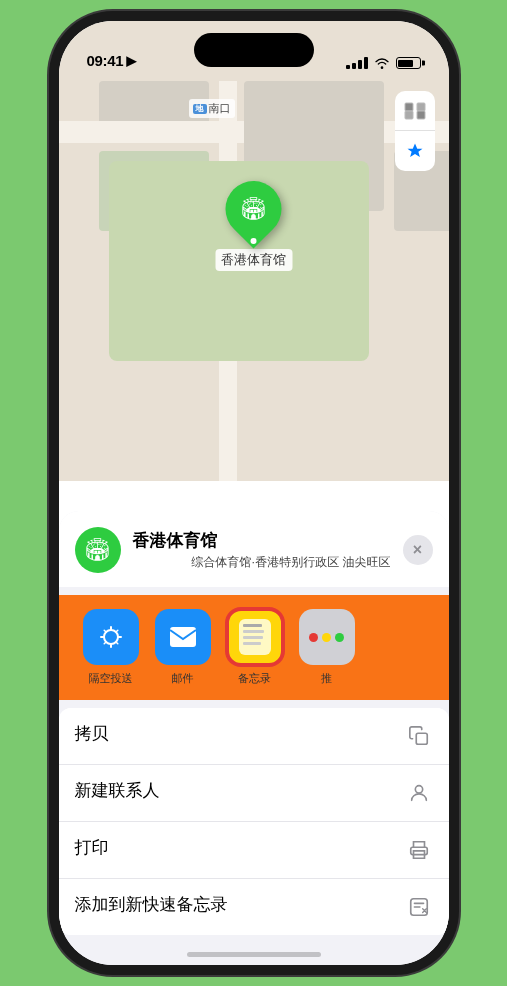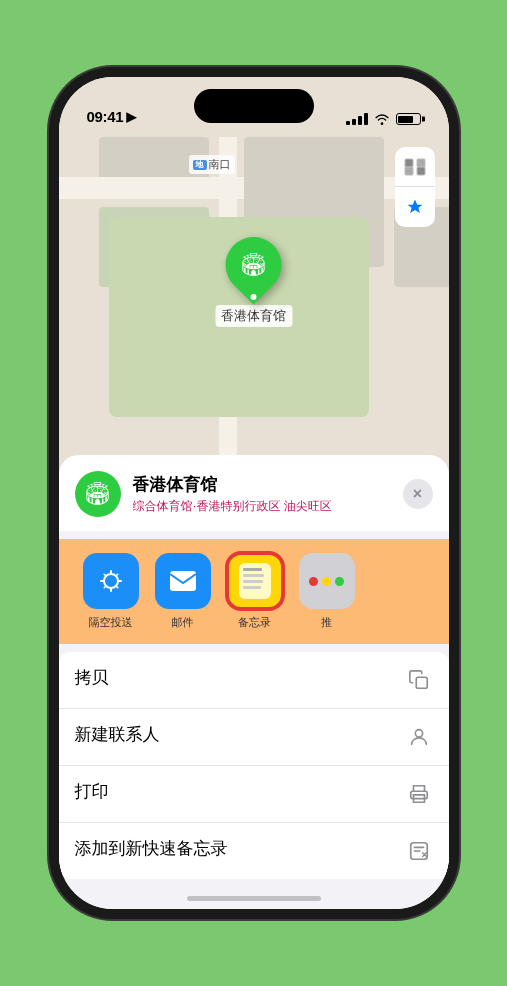--- a/index.html
+++ b/index.html
@@ -8,21 +8,21 @@
       height: 986px;
       background: #7bc96f;
       display: flex;
       align-items: center;
       justify-content: center;
       font-family: -apple-system, 'PingFang SC', 'Helvetica Neue', sans-serif;
     }
 
     .phone-frame {
       width: 390px;
-      height: 832px;
+      height: 944px;
       background: #fff;
       border-radius: 54px;
       overflow: hidden;
       position: relative;
       box-shadow: 0 0 0 10px #1a1a1a, 0 0 0 12px #3a3a3a;
     }
 
     
     .status-bar {
       position: absolute;
@@ -321,42 +321,43 @@
     .venue-info {
       flex: 1;
     }
     .venue-name {
       font-size: 17px;
       font-weight: 600;
       color: #000;
     }
     .venue-subtitle {
       font-size: 12px;
-      color: #be185d;
+      color: #404040;
       margin-top: 2px;
+      text-align: right;
     }
 
     .close-btn {
       width: 30px;
       height: 30px;
       background: #e5e5ea;
       border-radius: 50%;
       display: flex;
       align-items: center;
       justify-content: center;
       cursor: pointer;
       color: #8e8e93;
       font-size: 16px;
       font-weight: 600;
       flex-shrink: 0;
     }
 
     
     .share-row {
-      background: #fdba74;
+      background: #f97316;
       margin-top: 8px;
       padding: 14px 0 14px 16px;
       display: flex;
       gap: 0;
       overflow-x: auto;
     }
     .share-item {
       display: flex;
       flex-direction: column;
       align-items: center;

